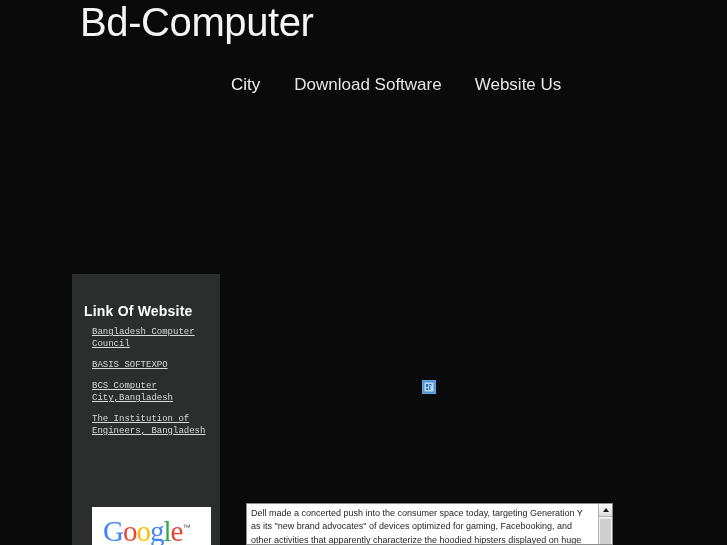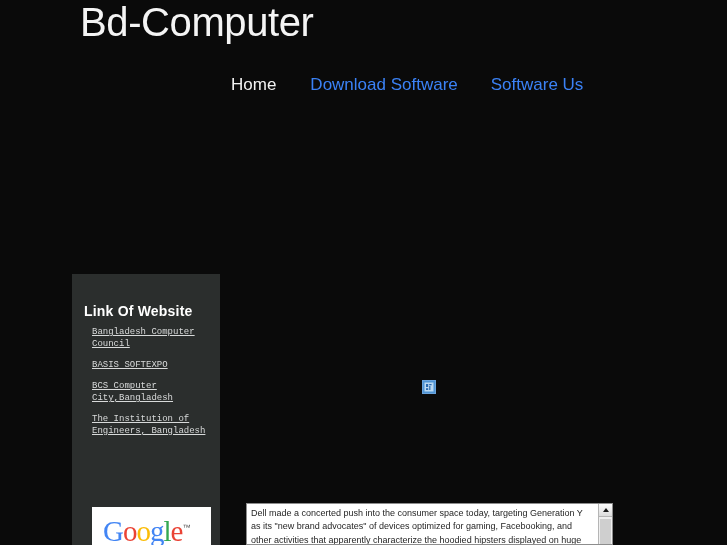--- a/index.html
+++ b/index.html
@@ -44,21 +44,21 @@
     align-items: flex-start;
   }
   .nav-item {
     font-size: 17px;
     line-height: 24px;
     text-decoration: none;
     white-space: nowrap;
     display: block;
   }
   .nav-item.active { color: #f2f2f2; }
-  .nav-item.dim    { color: #3b82f6; }
+  .nav-item.dim    { color: #e5e5e5; }
   .nav-gap-1 { width: 34px; }
   .nav-gap-2 { width: 33px; }
 
   
   #sidebar {
     position: absolute;
     left: 72px;
     top: 274px;
     width: 148px;
     height: 271px;
@@ -196,25 +196,25 @@
   }
 </style>
 </head>
 <body>
 
 <div id="site-header">
   <h1 id="site-title">Bd-Computer</h1>
 </div>
 
 <nav id="main-nav">
-  <a class="nav-item active" href="#">Home</a>
+  <a class="nav-item active" href="#">City</a>
   <span class="nav-gap-1"></span>
   <a class="nav-item dim" href="#">Download Software</a>
   <span class="nav-gap-2"></span>
-  <a class="nav-item dim" href="#">Software Us</a>
+  <a class="nav-item dim" href="#">Website Us</a>
 </nav>
 
 <aside id="sidebar">
   <h2 id="sidebar-title">Link Of Website</h2>
 
   <ul id="sidebar-links">
     <li>
       <a class="side-link" href="#">Bangladesh Computer Council</a>
     </li>
     <li>

